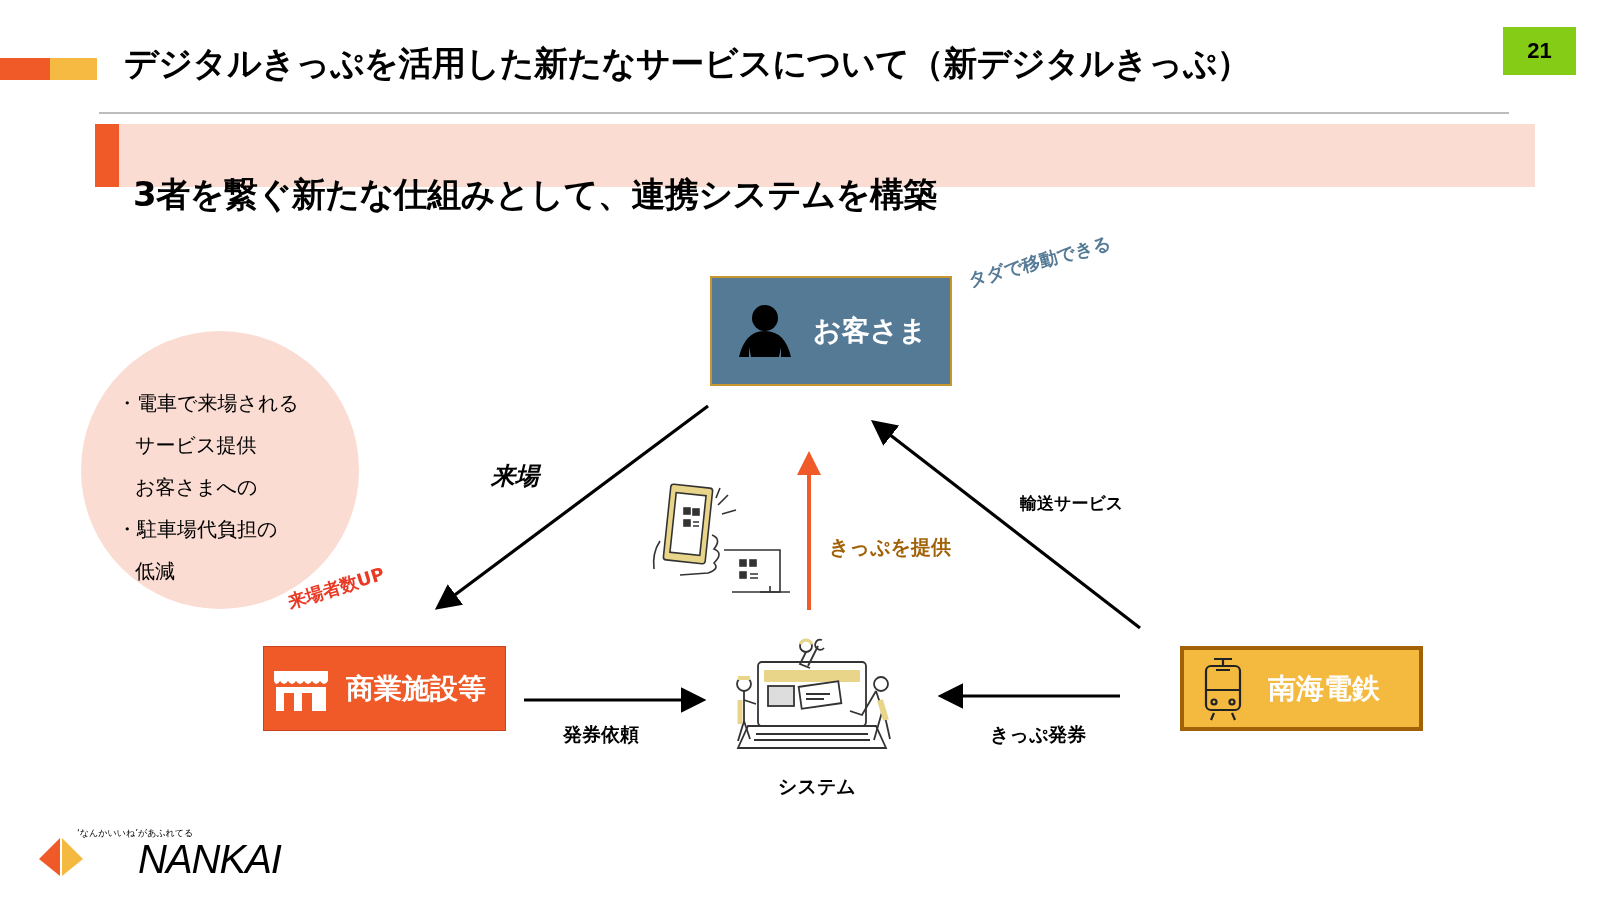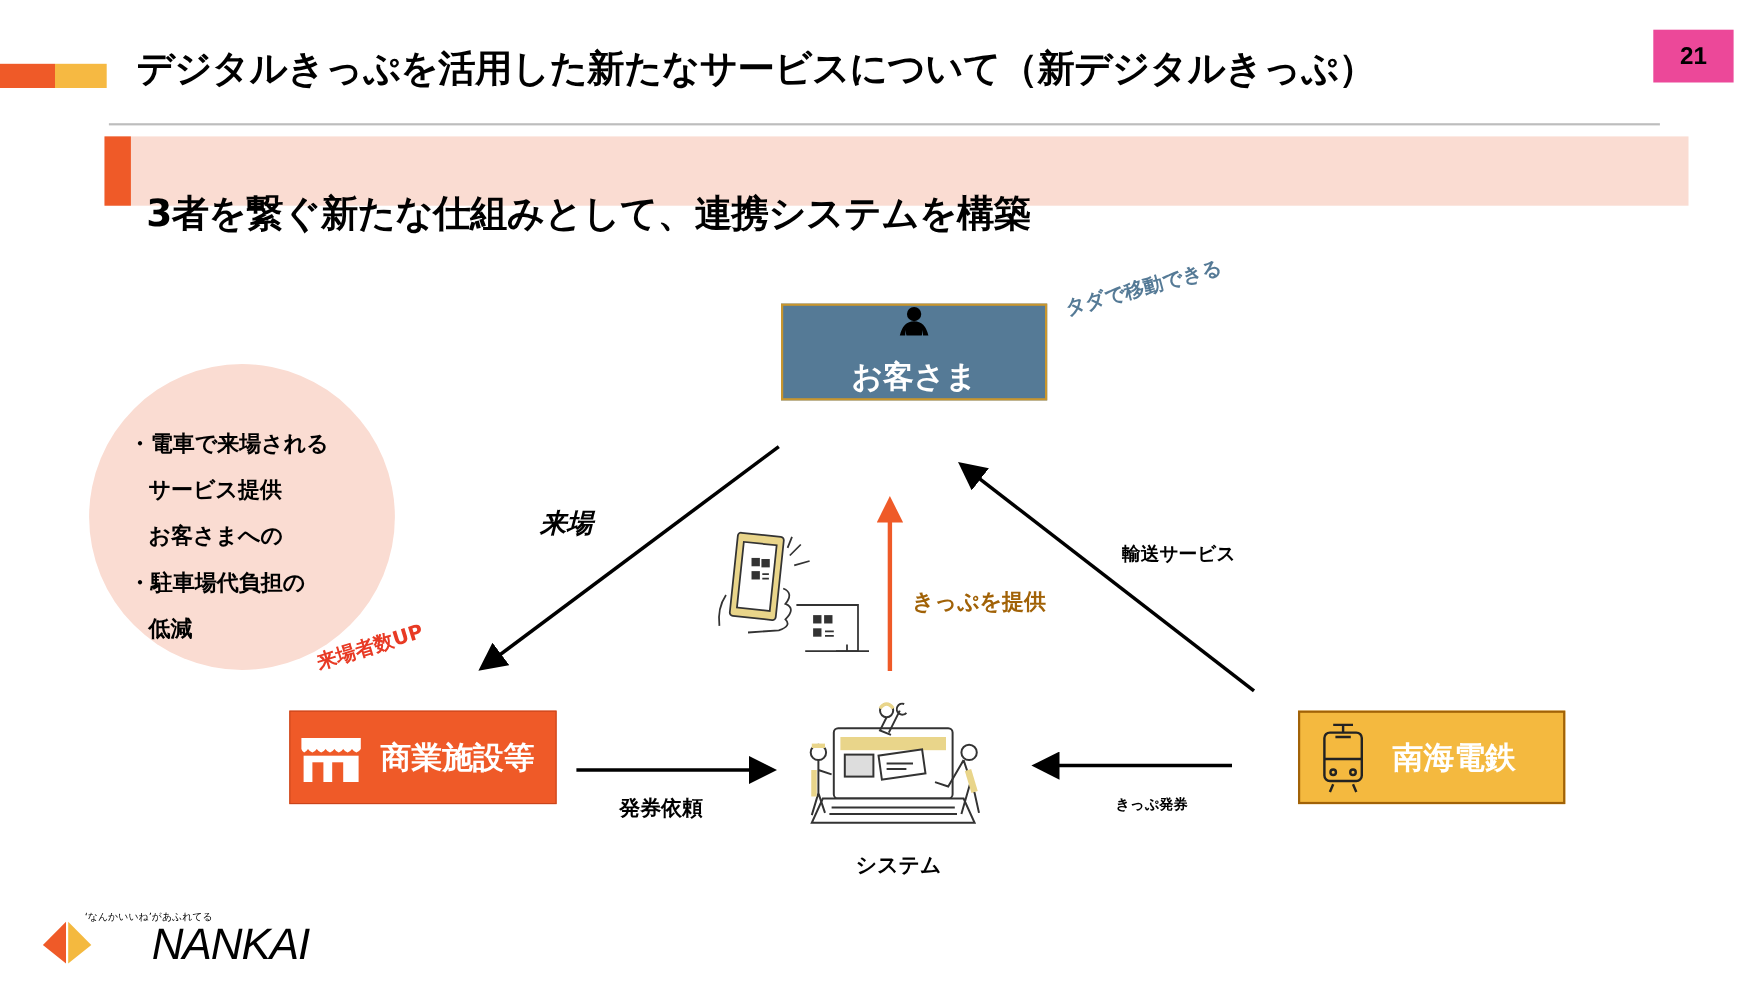--- a/index.html
+++ b/index.html
@@ -5,46 +5,46 @@
   * { box-sizing: border-box; margin: 0; padding: 0; }
   html, body { width: 1598px; height: 898px; background: #ffffff; overflow: hidden; }
   body { position: relative; font-family: "DejaVu Sans", "Liberation Sans", sans-serif; color: #000; }
 
   .abs { position: absolute; }
 
   
   .hdr-bar-orange { left: 0; top: 58px; width: 50px; height: 22px; background: #ef5a28; }
   .hdr-bar-yellow { left: 50px; top: 58px; width: 47px; height: 22px; background: #f6b942; }
   .hdr-title { left: 124px; top: 38px; font-size: 34px; font-weight: bold; letter-spacing: -0.5px; white-space: nowrap; line-height: 50px; }
-  .page-num { left: 1503px; top: 27px; width: 73px; height: 48px; background: #ec4899; font-family: "Liberation Sans", sans-serif; font-weight: bold; font-size: 22px; text-align: center; line-height: 48px; }
+  .page-num { left: 1503px; top: 27px; width: 73px; height: 48px; background: #84cc16; font-family: "Liberation Sans", sans-serif; font-weight: bold; font-size: 22px; text-align: center; line-height: 48px; }
   .hdr-rule { left: 99px; top: 112px; width: 1410px; height: 2px; background: #bdbdbd; }
 
   
   .sub-band { left: 95px; top: 124px; width: 1440px; height: 63px; background: #fadcd2; }
   .sub-accent { left: 95px; top: 124px; width: 24px; height: 63px; background: #ef5a28; }
   .sub-title { left: 133px; top: 133px; font-size: 34px; font-weight: bold; white-space: nowrap; line-height: 46px; letter-spacing: -0.5px; margin-top: 38px; }
 
   
   .node { display: flex; align-items: center; justify-content: center; gap: 18px; color: #fff; font-weight: bold; font-size: 28px; }
-  .node-customer { left: 710px; top: 276px; width: 242px; height: 88px; background: #557a96; border: 2px solid #c8962e; flex-direction: column; }
+  .node-customer { left: 710px; top: 276px; width: 242px; height: 110px; background: #557a96; border: 2px solid #c8962e; }
   .node-commercial { left: 263px; top: 646px; width: 243px; height: 85px; background: #ef5a28; border: 1px solid #c9441a; gap: 16px; justify-content: flex-start; padding-left: 8px; }
-  .node-nankai { left: 1180px; top: 646px; width: 243px; height: 85px; background: #f4b93f; border: 2px solid #a16207; gap: 24px; justify-content: flex-start; padding-left: 18px; }
+  .node-nankai { left: 1180px; top: 646px; width: 243px; height: 85px; background: #f4b93f; border: 4px solid #a16207; gap: 24px; justify-content: flex-start; padding-left: 18px; }
 
   
   .benefit-circle { left: 81px; top: 331px; width: 278px; height: 278px; border-radius: 50%; background: #fadcd2; }
-  .benefit-list { left: 117px; top: 382px; font-size: 20px; font-weight: bold; line-height: 42px; white-space: nowrap; }
+  .benefit-list { left: 117px; top: 382px; font-size: 20px; font-weight: normal; line-height: 42px; white-space: nowrap; }
   .benefit-list .indent { padding-left: 18px; }
 
   
   .lbl { font-weight: bold; white-space: nowrap; }
   .lbl-visit { left: 491px; top: 460px; font-size: 24px; font-style: italic; }
   .lbl-transport { left: 1020px; top: 492px; font-size: 17px; }
   .lbl-provide { left: 829px; top: 534px; font-size: 20px; color: #a16207; }
   .lbl-request { left: 563px; top: 722px; font-size: 19px; }
-  .lbl-issue { left: 990px; top: 722px; font-size: 13px; margin-left: 24px; }
+  .lbl-issue { left: 990px; top: 722px; font-size: 19px; }
   .lbl-system { left: 778px; top: 774px; font-size: 19px; }
   .lbl-free { left: 972px; top: 268px; font-size: 18px; color: #557a96; transform: rotate(-15deg); transform-origin: left bottom; }
   .lbl-up { left: 292px; top: 590px; font-size: 18px; color: #e83a24; transform: rotate(-17deg); transform-origin: left bottom; }
 
   
   .logo-tag { left: 77px; top: 827px; font-size: 9px; white-space: nowrap; }
   .logo-text { left: 95px; top: 837px; font-family: "Liberation Sans", sans-serif; font-size: 40px; font-style: italic; font-weight: normal; letter-spacing: -1px; margin-left: 43px; }
 
   svg.overlay { position: absolute; left: 0; top: 0; width: 1598px; height: 898px; pointer-events: none; }
 </style>

